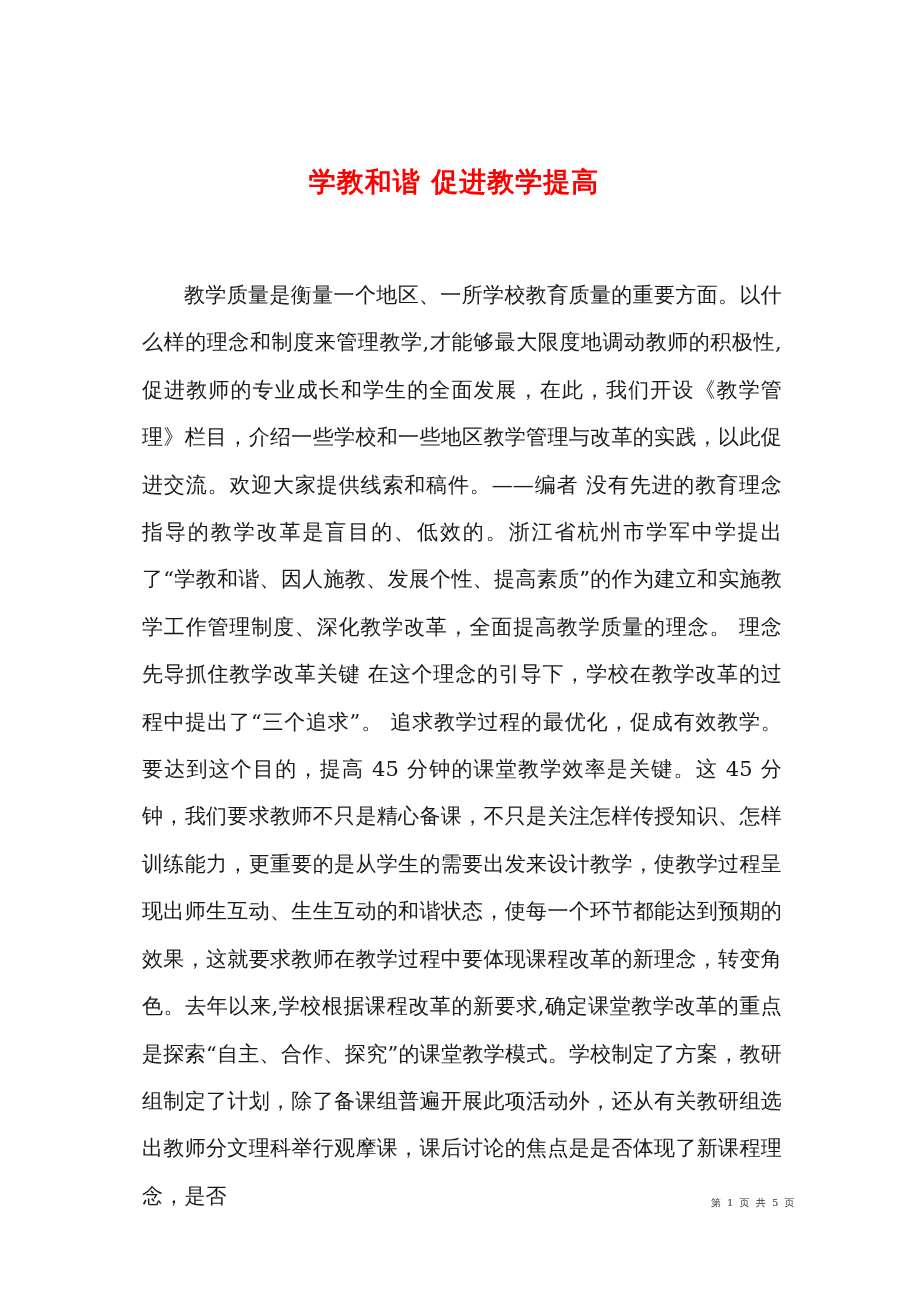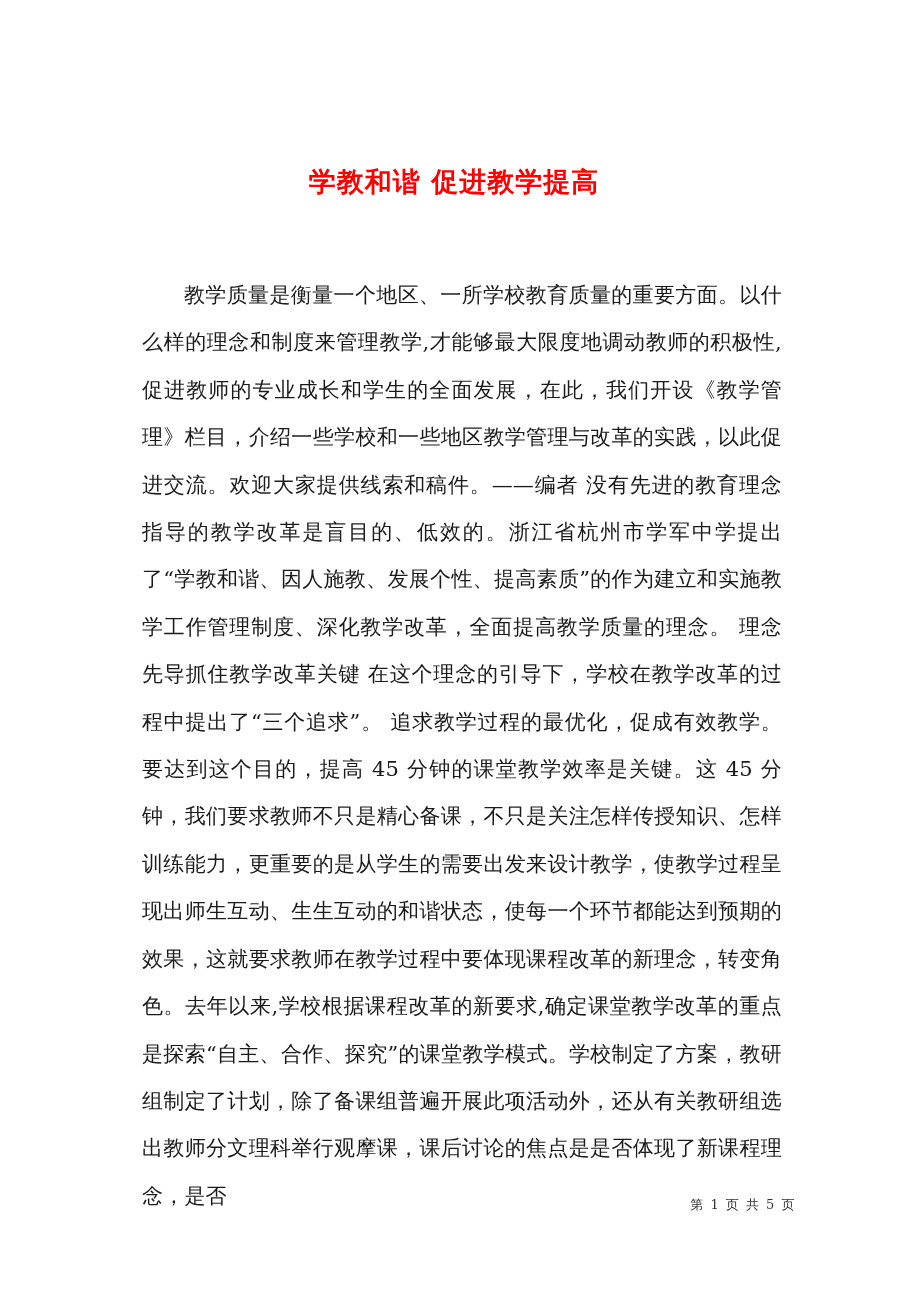--- a/index.html
+++ b/index.html
@@ -54,21 +54,21 @@
   .page-footer {
     position: absolute;
     left: 0;
     top: 1196px;
     width: 920px;
     padding-right: 124px;
     box-sizing: border-box;
     text-align: right;
     color: #333333;
     font-family: "DejaVu Serif", "Liberation Serif", serif;
-    font-size: 13px;
+    font-size: 10px;
     letter-spacing: 1.5px;
     white-space: pre;
   }
 </style>
 </head>
 <body>
 
 <div class="page">
 
   <h1 class="doc-title">学教和谐 促进教学提高</h1>

